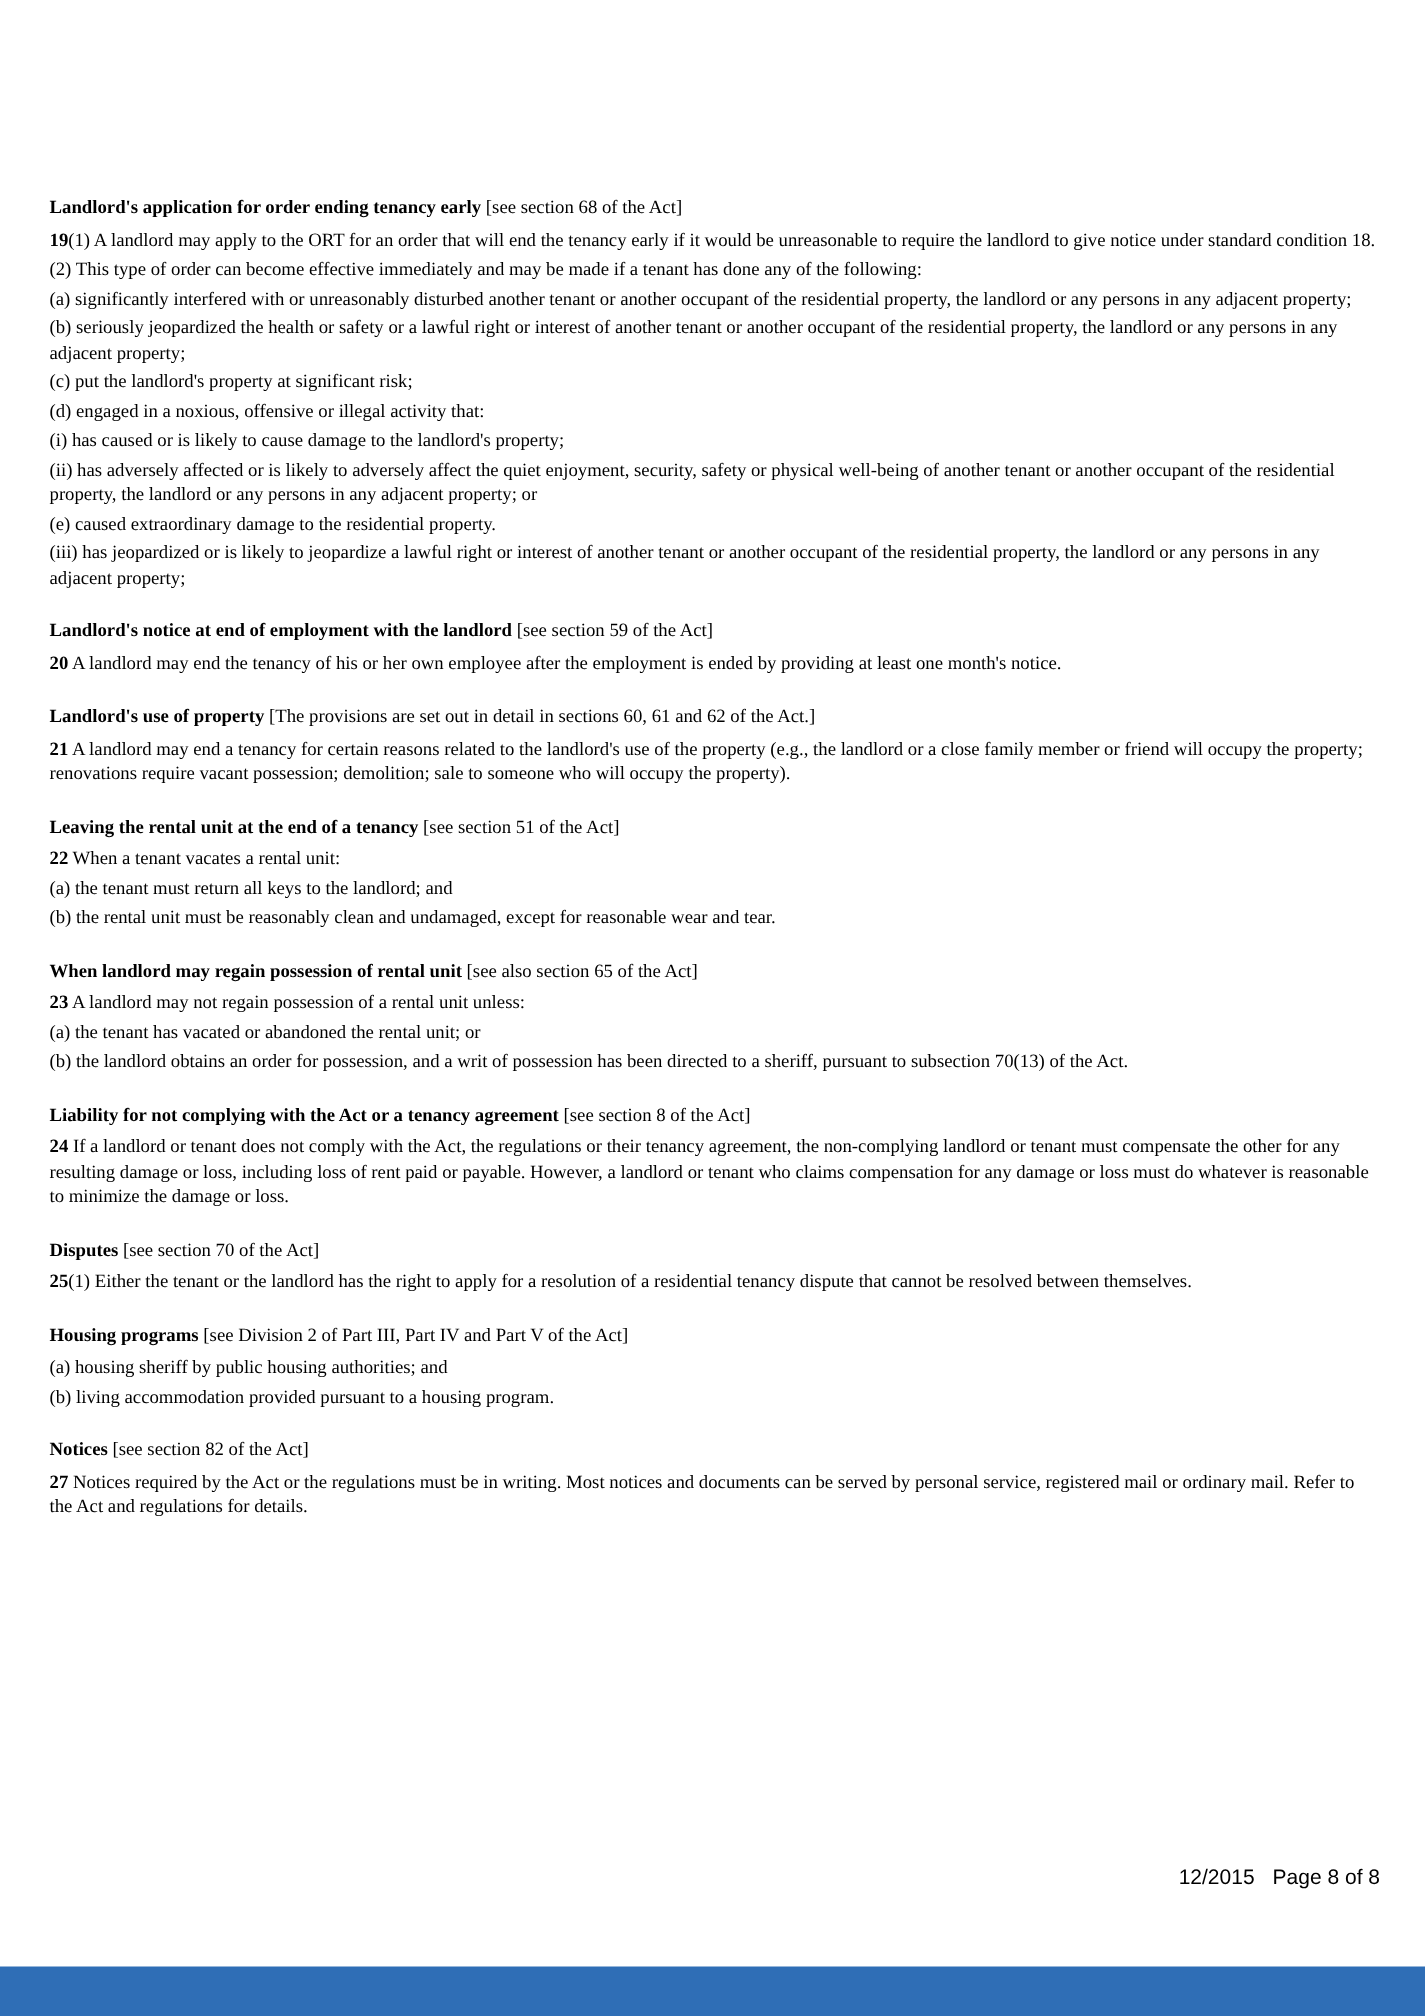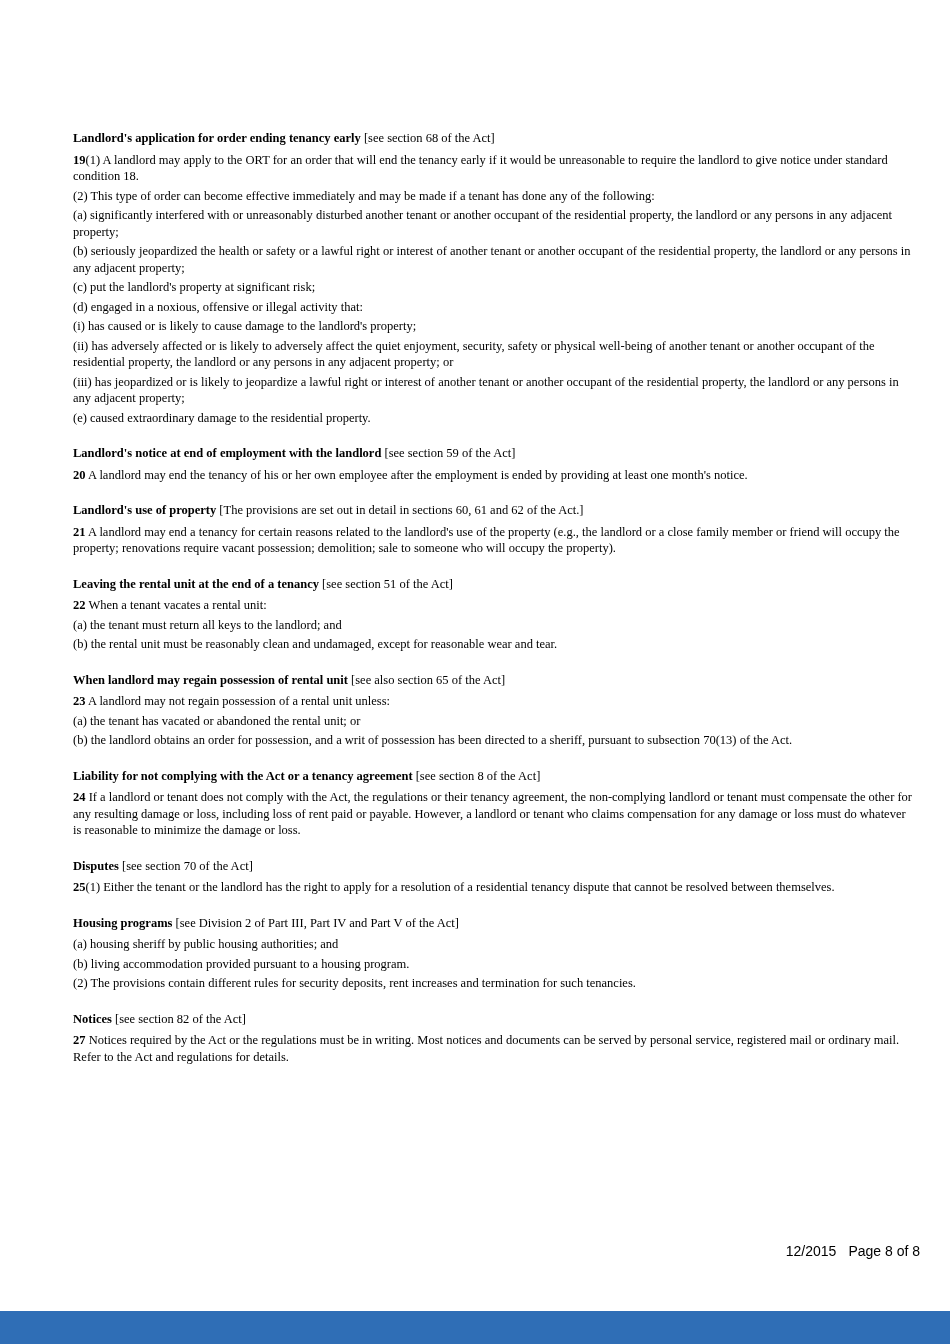--- a/index.html
+++ b/index.html
@@ -12,21 +12,20 @@
     font-size: 12.5px;
     line-height: 1.32;
     color: #000000;
     overflow: hidden;
   }
   .content {
     position: absolute;
     top: 130px;
     left: 33px;
     right: 33px;
-    margin-left: 40px;
   }
   .section { margin-bottom: 19px; }
   p.heading { margin: 0 0 5px 0; }
   p.item { margin: 0 0 3px 0; }
   .indent-1 { margin-left: 33px; }
   .indent-2 { margin-left: 55px; }
   .indent-3 { margin-left: 88px; }
   .footer {
     position: absolute;
     right: 30px;
@@ -52,22 +51,22 @@
       <div class="section">
         <p class="heading"><b>Landlord's application for order ending tenancy early</b><span> [see section 68 of the Act]</span></p>
         <p class="item indent-1"><b>19</b>(1) A landlord may apply to the ORT for an order that will end the tenancy early if it would be unreasonable to require the landlord to give notice under standard condition 18.</p>
         <p class="item indent-1">(2) This type of order can become effective immediately and may be made if a tenant has done any of the following:</p>
         <p class="item indent-2">(a) significantly interfered with or unreasonably disturbed another tenant or another occupant of the residential property, the landlord or any persons in any adjacent property;</p>
         <p class="item indent-2">(b) seriously jeopardized the health or safety or a lawful right or interest of another tenant or another occupant of the residential property, the landlord or any persons in any adjacent property;</p>
         <p class="item indent-2">(c) put the landlord's property at significant risk;</p>
         <p class="item indent-2">(d) engaged in a noxious, offensive or illegal activity that:</p>
         <p class="item indent-3">(i) has caused or is likely to cause damage to the landlord's property;</p>
         <p class="item indent-3">(ii) has adversely affected or is likely to adversely affect the quiet enjoyment, security, safety or physical well-being of another tenant or another occupant of the residential property, the landlord or any persons in any adjacent property; or</p>
+        <p class="item indent-2">(e) caused extraordinary damage to the residential property.</p>
         <p class="item indent-3">(iii) has jeopardized or is likely to jeopardize a lawful right or interest of another tenant or another occupant of the residential property, the landlord or any persons in any adjacent property;</p>
-        <p class="item indent-2">(e) caused extraordinary damage to the residential property.</p>
       </div>
       <div class="section">
         <p class="heading"><b>Landlord's notice at end of employment with the landlord</b><span> [see section 59 of the Act]</span></p>
         <p class="item indent-1"><b>20</b> A landlord may end the tenancy of his or her own employee after the employment is ended by providing at least one month's notice.</p>
       </div>
       <div class="section">
         <p class="heading"><b>Landlord's use of property</b><span> [The provisions are set out in detail in sections 60, 61 and 62 of the Act.]</span></p>
         <p class="item indent-1"><b>21</b> A landlord may end a tenancy for certain reasons related to the landlord's use of the property (e.g., the landlord or a close family member or friend will occupy the property; renovations require vacant possession; demolition; sale to someone who will occupy the property).</p>
       </div>
       <div class="section">
@@ -87,21 +86,20 @@
         <p class="item indent-1"><b>24</b> If a landlord or tenant does not comply with the Act, the regulations or their tenancy agreement, the non-complying landlord or tenant must compensate the other for any resulting damage or loss, including loss of rent paid or payable. However, a landlord or tenant who claims compensation for any damage or loss must do whatever is reasonable to minimize the damage or loss.</p>
       </div>
       <div class="section">
         <p class="heading"><b>Disputes</b><span> [see section 70 of the Act]</span></p>
         <p class="item indent-1"><b>25</b>(1) Either the tenant or the landlord has the right to apply for a resolution of a residential tenancy dispute that cannot be resolved between themselves.</p>
       </div>
       <div class="section">
         <p class="heading"><b>Housing programs</b><span> [see Division 2 of Part III, Part IV and Part V of the Act]</span></p>
         <p class="item indent-2">(a) housing sheriff by public housing authorities; and</p>
         <p class="item indent-2">(b) living accommodation provided pursuant to a housing program.</p>
-        <p class="item indent-1">(2) The provisions contain different rules for security deposits, rent increases and termination for such tenancies.</p>
       </div>
       <div class="section">
         <p class="heading"><b>Notices</b><span> [see section 82 of the Act]</span></p>
         <p class="item indent-1"><b>27</b> Notices required by the Act or the regulations must be in writing. Most notices and documents can be served by personal service, registered mail or ordinary mail. Refer to the Act and regulations for details.</p>
       </div>
     </div>
 
   <div class="footer">
     <span class="date">12/2015</span><span>Page 8 of 8</span>
   </div>

